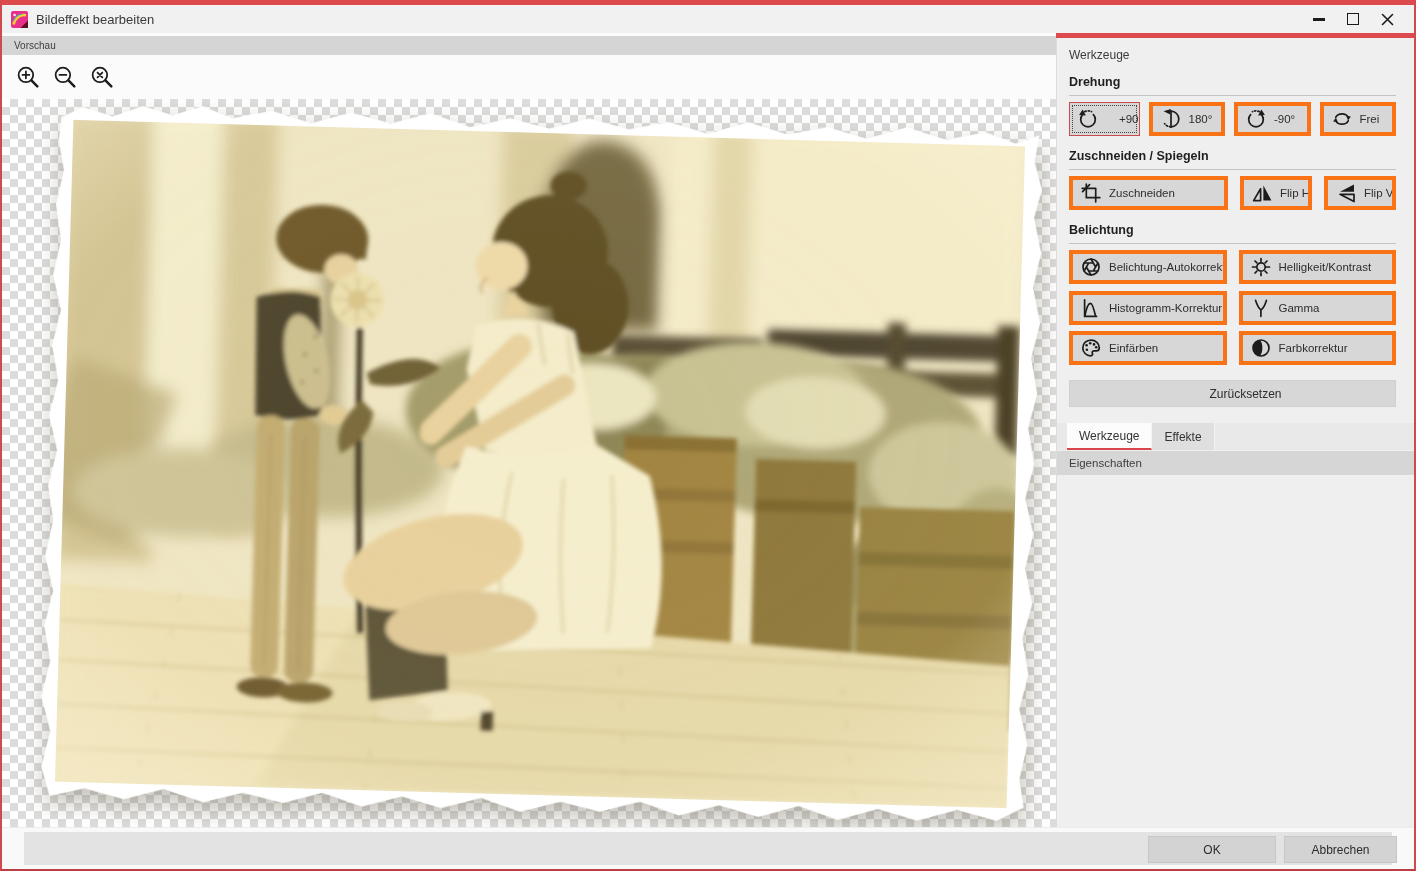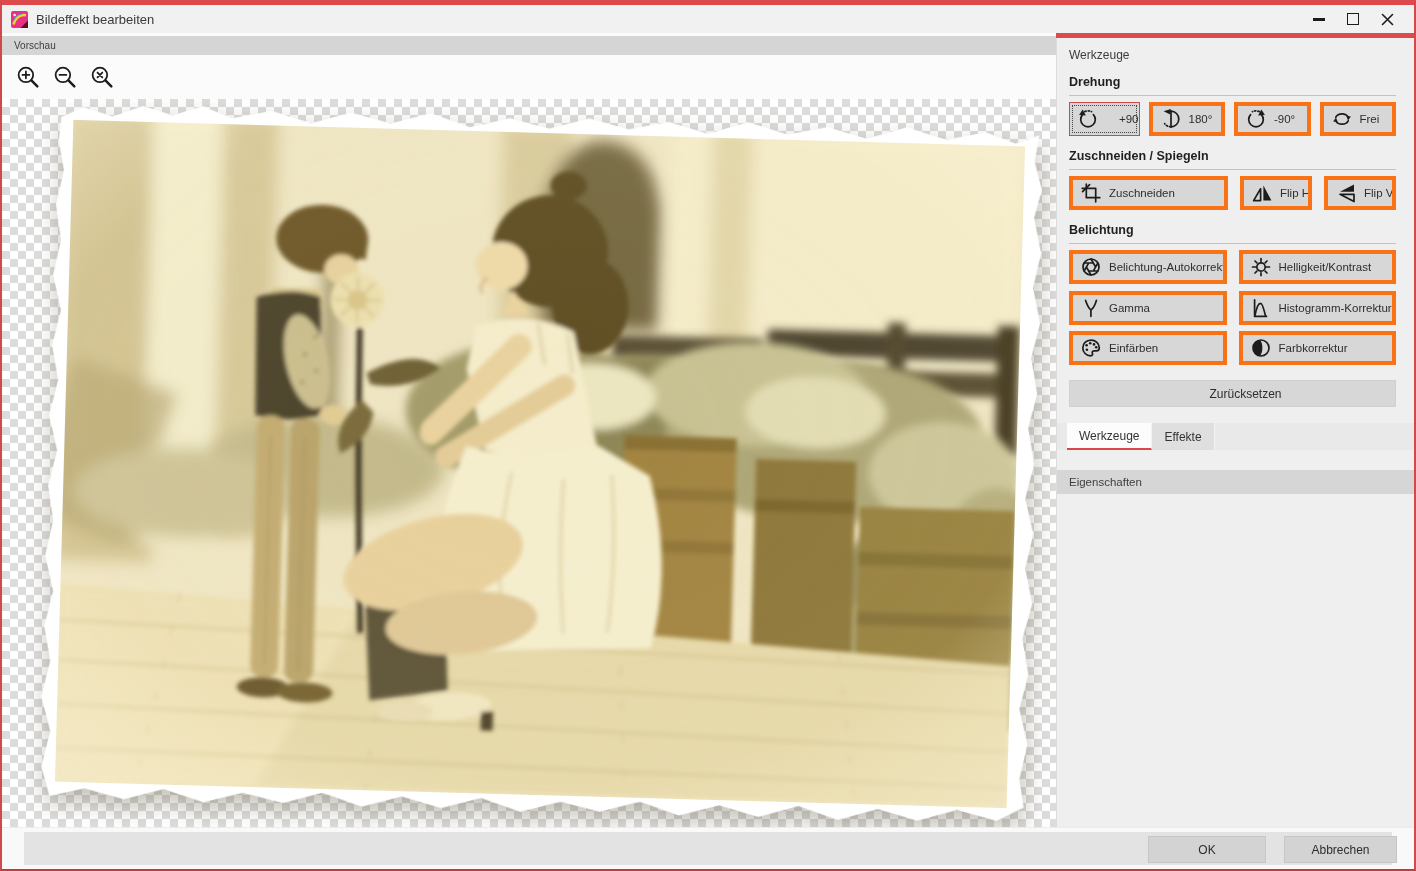--- a/index.html
+++ b/index.html
@@ -53,29 +53,29 @@
   .tbtn.sel{border:1px solid #cb4a4e;outline:1px dotted #444;outline-offset:-4px;gap:20px;}
   .tbtn.fixed{flex:0 0 159px;}
   .reset-btn{margin-top:15px;width:100%;height:27px;background:#d7d7d7;border:1px solid #d0d0d0;
     font-size:12px;color:#2d2d2d;cursor:pointer;font-family:"Liberation Sans","DejaVu Sans",sans-serif;padding-left:32px;}
   .tabbar{margin:16px -18px 0 -12px;height:27px;background:#e9e9e9;display:flex;
     align-items:stretch;padding-left:10px;}
   .tab{padding:0 12px;display:flex;align-items:center;font-size:12px;color:#333;cursor:pointer;
     border-right:1px solid #f3f3f3;}
   .tab.active{background:#fcfcfc;border-bottom:2px solid #d9464b;}
   .tab.inactive{background:#dfdfdf;}
-  .props-bar{margin:20px -18px 0 -12px;height:24px;background:#d6d6d6;font-size:11.5px;
+  .props-bar{margin:1px -18px 0 -12px;height:24px;background:#d6d6d6;font-size:11.5px;
     color:#3f3f3f;line-height:24px;padding-left:12px;}
   
   .bottombar{position:absolute;left:0;right:0;bottom:0;height:42px;background:#f9f9f9;
     border-top:1px solid #ececec;}
   .strip{position:absolute;left:22px;right:22px;top:4px;height:33px;background:#e3e3e3;}
   .fbtn{position:absolute;top:8px;height:27px;background:#d3d3d3;border:1px solid #c6c6c6;
     font-size:12px;color:#2d2d2d;cursor:pointer;font-family:"Liberation Sans","DejaVu Sans",sans-serif;}
-  .fbtn.ok{right:148px;width:118px;}
+  .fbtn.ok{right:138px;width:128px;}
   .fbtn.cancel{right:17px;width:113px;}
   .icon{stroke:#1c1c1c;stroke-width:1.7;fill:none;stroke-linecap:round;stroke-linejoin:round;}
 </style>
 </head>
 <body>
 
 <div class="frame">
 
   <div class="titlebar">
     <svg class="appicon" viewBox="0 0 17 17">
@@ -367,30 +367,30 @@
         <svg width="22" height="22" viewBox="0 0 22 22" class="icon">
           <circle cx="11" cy="11" r="4.2"></circle>
           <path d="M2.5 11 H6 M16 11 H19.5 M11 2.5 V5.2 M11 16.8 V19.5 M5 5 L6.9 6.9 M15.1 15.1 L17 17 M17 5 L15.1 6.9 M6.9 15.1 L5 17"></path>
         </svg>
         <span>Helligkeit/Kontrast</span>
       </button>
     </div>
     <div class="trow wide-gap" style="margin-top:7px;">
       <button class="tbtn">
         <svg width="22" height="22" viewBox="0 0 22 22" class="icon">
-          <path d="M5.6 3.4 C7.4 8.8 9.2 11.6 10.9 12.9 V19.3 M16.4 3.4 C14.8 8.6 12.9 11.8 10.9 12.9"></path>
-        </svg>
-        <span>Gamma</span>
-      </button>
-      <button class="tbtn">
-        <svg width="22" height="22" viewBox="0 0 22 22" class="icon">
           <path d="M4.6 2.8 V19.4 H16.5"></path>
           <path d="M4.9 19.2 C6.8 8.2 9.2 6.4 10.6 6.4 C12.2 6.4 14 12.5 15.6 19.2"></path>
         </svg>
         <span>Histogramm-Korrektur</span>
+      </button>
+      <button class="tbtn">
+        <svg width="22" height="22" viewBox="0 0 22 22" class="icon">
+          <path d="M5.6 3.4 C7.4 8.8 9.2 11.6 10.9 12.9 V19.3 M16.4 3.4 C14.8 8.6 12.9 11.8 10.9 12.9"></path>
+        </svg>
+        <span>Gamma</span>
       </button>
     </div>
 
     <div class="trow wide-gap">
       <button class="tbtn">
         <svg width="22" height="22" viewBox="0 0 22 22" class="icon">
           <path d="M11 3.2 C6 3.2 2.8 6.7 2.8 10.9 C2.8 15.3 6.3 18.8 10.6 18.8 C12.4 18.8 12.9 17.6 12.4 16.4 C11.8 15 12.7 13.8 14.3 13.8 L16.4 13.8 C18.3 13.8 19.3 12.6 19.3 10.7 C19.3 6.3 15.6 3.2 11 3.2 Z"></path>
           <circle cx="6.6" cy="8.2" r="1.3" fill="#1c1c1c" stroke="none"></circle>
           <circle cx="10.2" cy="6.2" r="1.3" fill="#1c1c1c" stroke="none"></circle>
           <circle cx="14" cy="7.4" r="1.3" fill="#1c1c1c" stroke="none"></circle>

